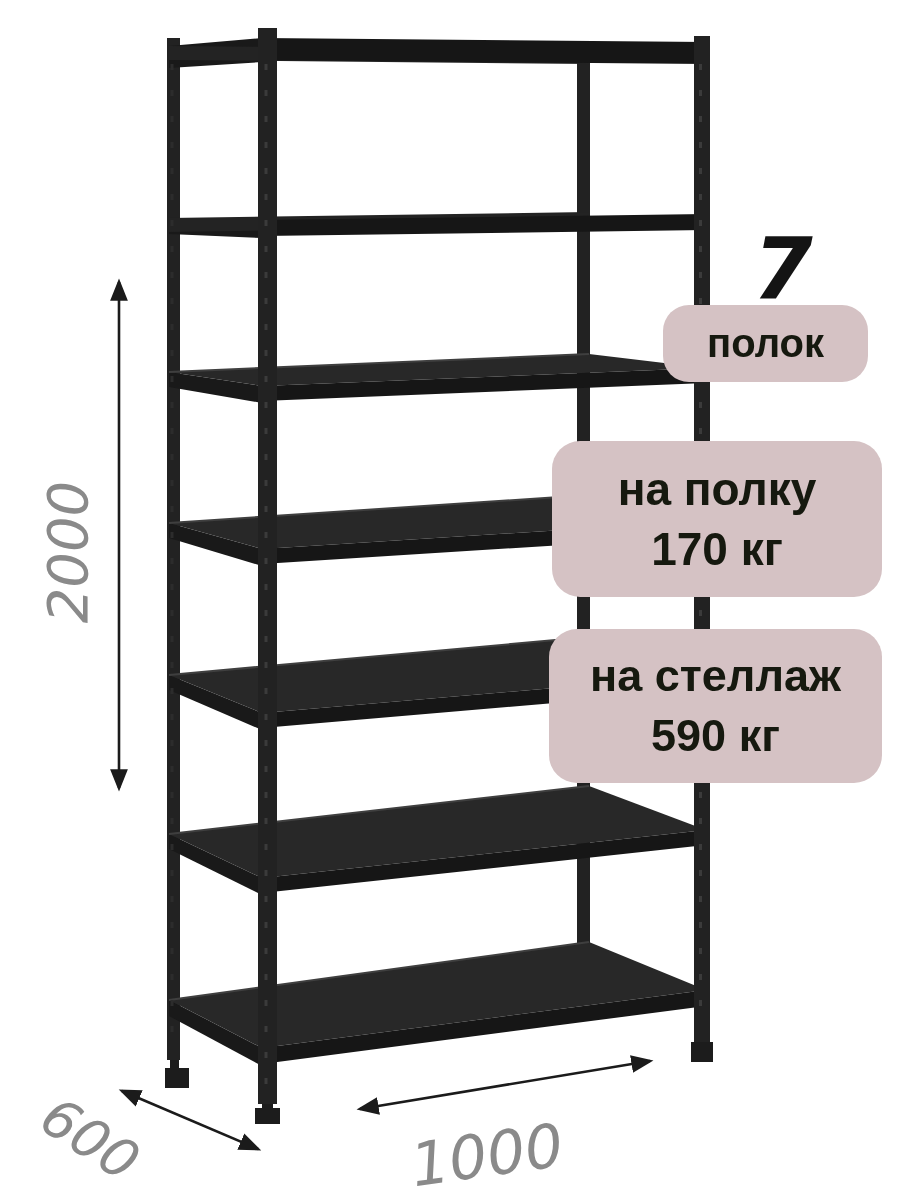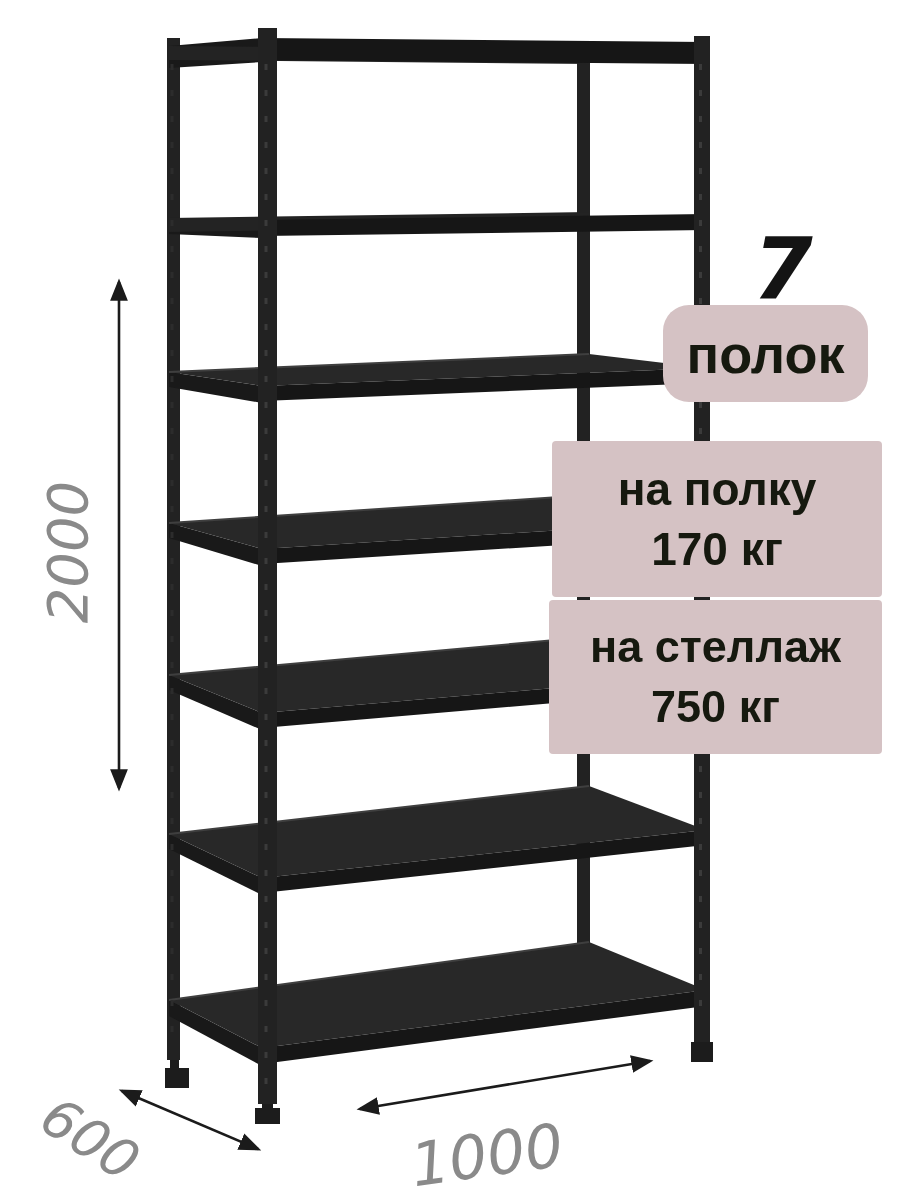--- a/index.html
+++ b/index.html
@@ -17,27 +17,27 @@
   .dim-depth{left:-12px;top:1112px;width:200px;height:60px;font-size:54px;transform:rotate(33deg);}
   .dim-width{left:332px;top:1125px;width:310px;height:60px;font-size:60px;transform:rotate(-8deg);}
   .seven{
     position:absolute;left:733px;top:226px;width:100px;text-align:center;
     font-family:"DejaVu Sans",sans-serif;font-style:italic;font-weight:800;
     font-size:86px;line-height:1;color:#141414;
   }
   .badge{
     position:absolute;background:var(--badge-bg,#d5c2c4);color:var(--badge-text,#16190f);
     display:flex;flex-direction:column;align-items:center;justify-content:center;
-    text-align:center;font-weight:700;border-radius:4px;
+    text-align:center;font-weight:700;border-radius:28px;
     font-family:"Liberation Sans",sans-serif;
   }
   .badge .line{display:block;white-space:nowrap;}
-  .badge-shelves{left:663px;top:305px;width:205px;height:97px;font-size:54px;border-radius:26px;}
+  .badge-shelves{left:663px;top:305px;width:205px;height:77px;font-size:40px;border-radius:26px;}
   .badge-shelf-load{left:552px;top:441px;width:330px;height:156px;font-size:46px;line-height:60px;}
-  .badge-rack-load{left:549px;top:600px;width:333px;height:154px;font-size:45px;line-height:60px;}
+  .badge-rack-load{left:549px;top:629px;width:333px;height:154px;font-size:45px;line-height:60px;}
 </style>
 </head>
 <body>
 
 <div id="canvas" style="--badge-bg: #d5c2c4; --badge-text: #16190f; --dim-text: #8a8a8a;">
 
   <svg id="rack-svg" viewBox="0 0 900 1200" xmlns="http://www.w3.org/2000/svg">
       <g>
         <rect x="167" y="38" width="13" height="1022" fill="#222222"></rect>
         <rect x="170" y="1060" width="9" height="10" fill="#1c1c1c"></rect>
@@ -218,16 +218,16 @@
     <span class="line">полок</span>
   </div>
 
   <div class="badge badge-shelf-load">
     <span class="line">на полку</span>
     <span class="line">170 кг</span>
   </div>
 
   <div class="badge badge-rack-load">
     <span class="line">на стеллаж</span>
-    <span class="line">750 кг</span>
+    <span class="line">590 кг</span>
   </div>
 
 </div>
 
 </body></html>

